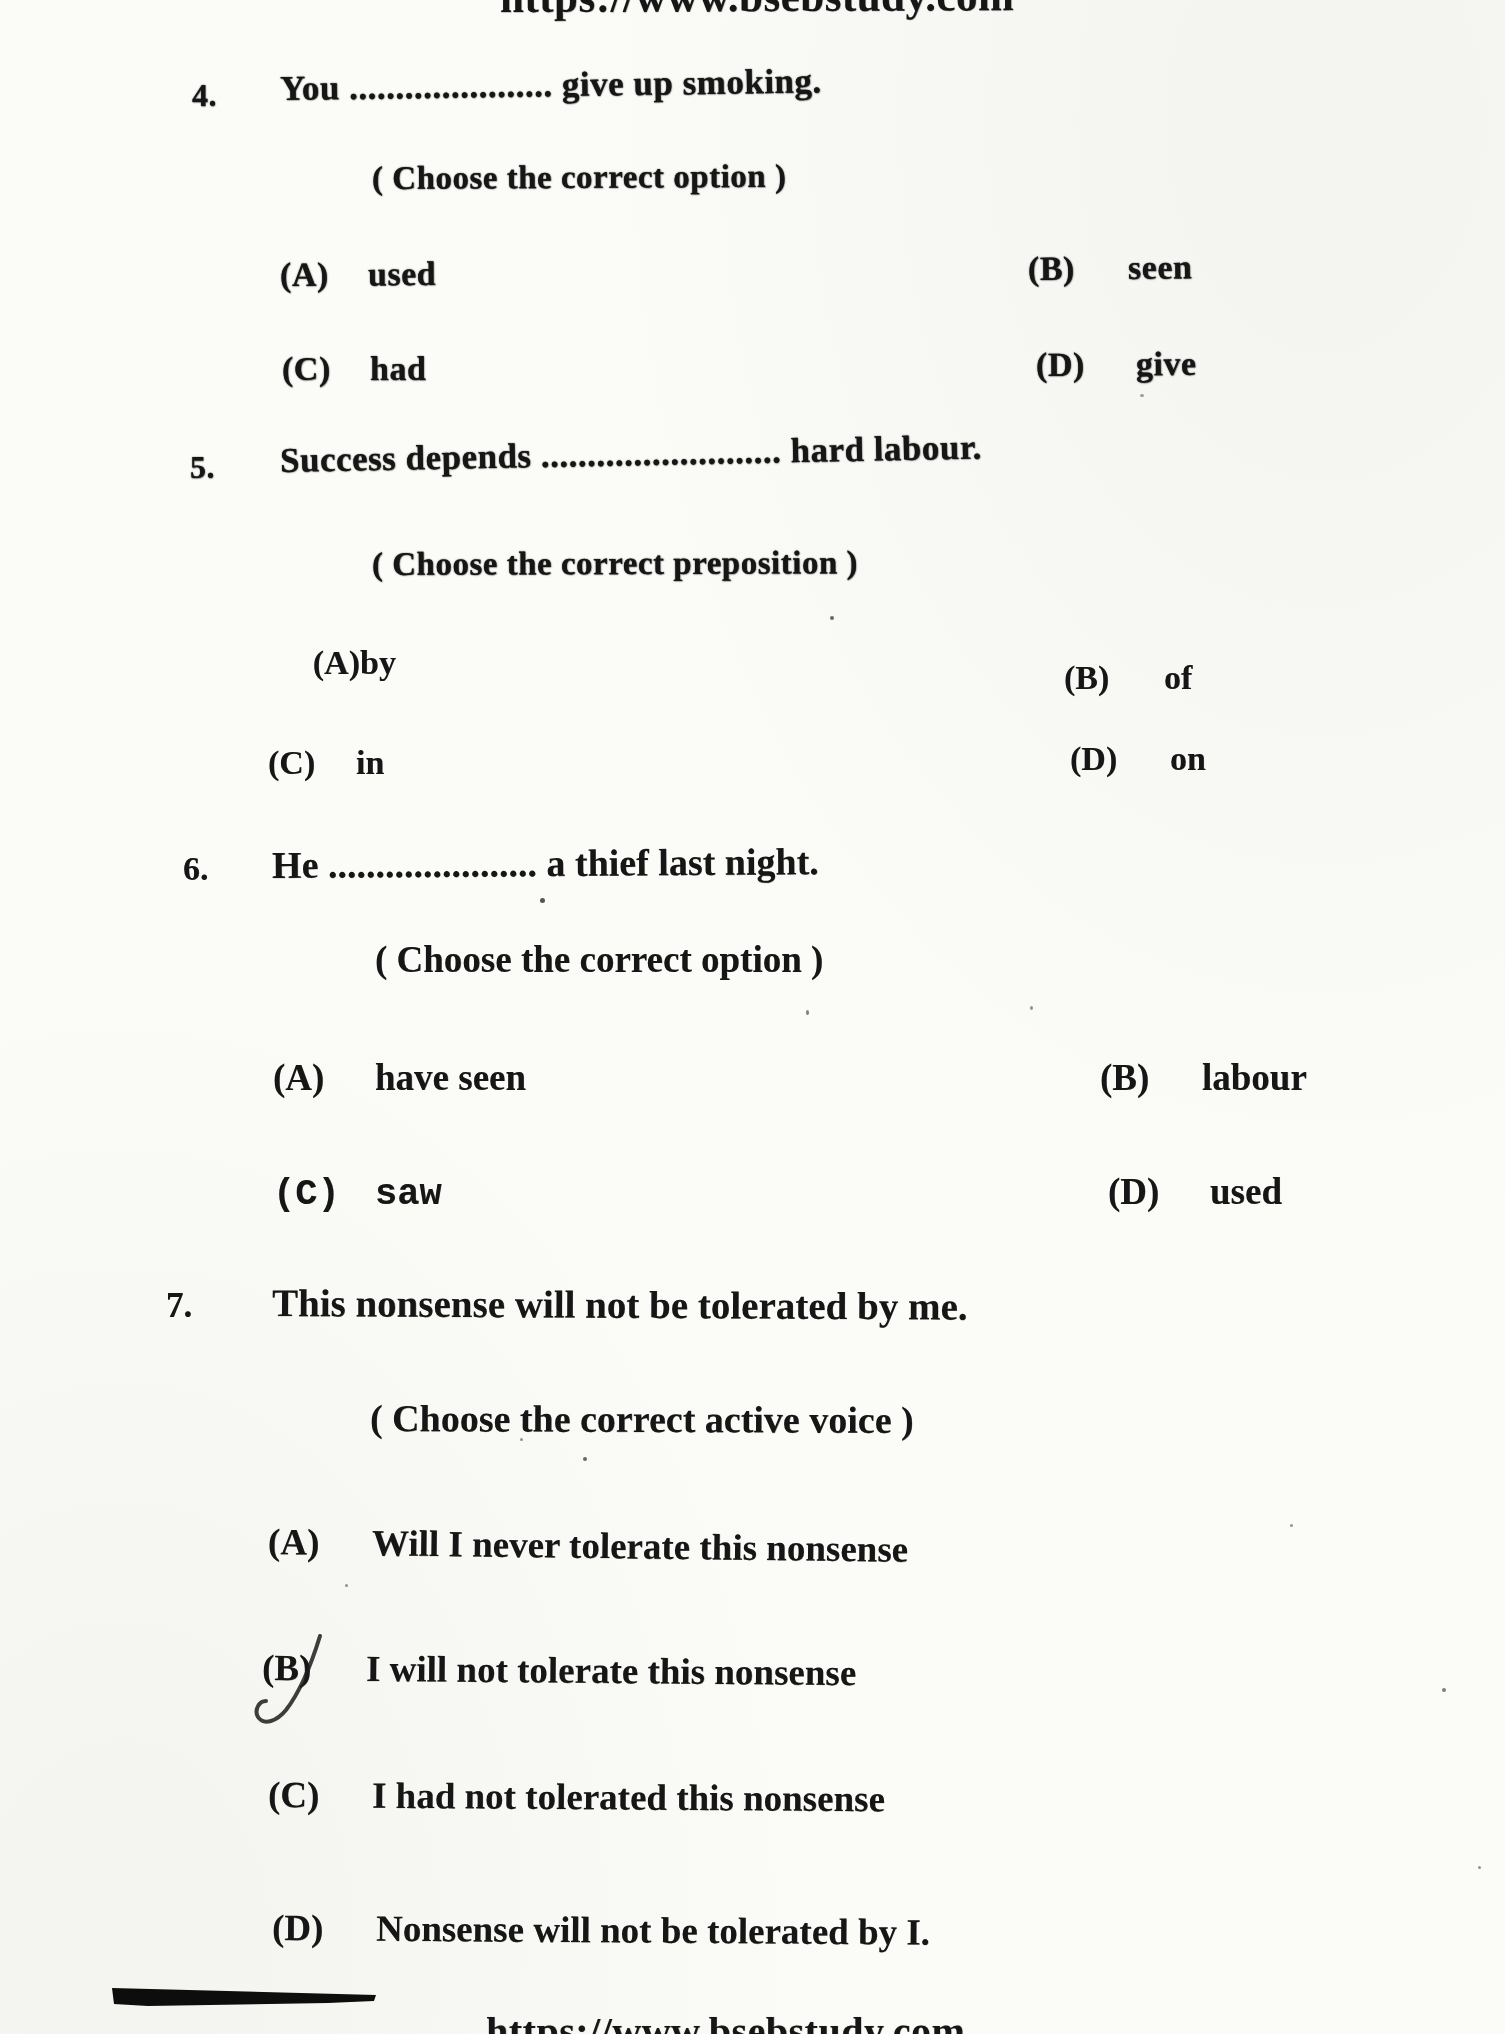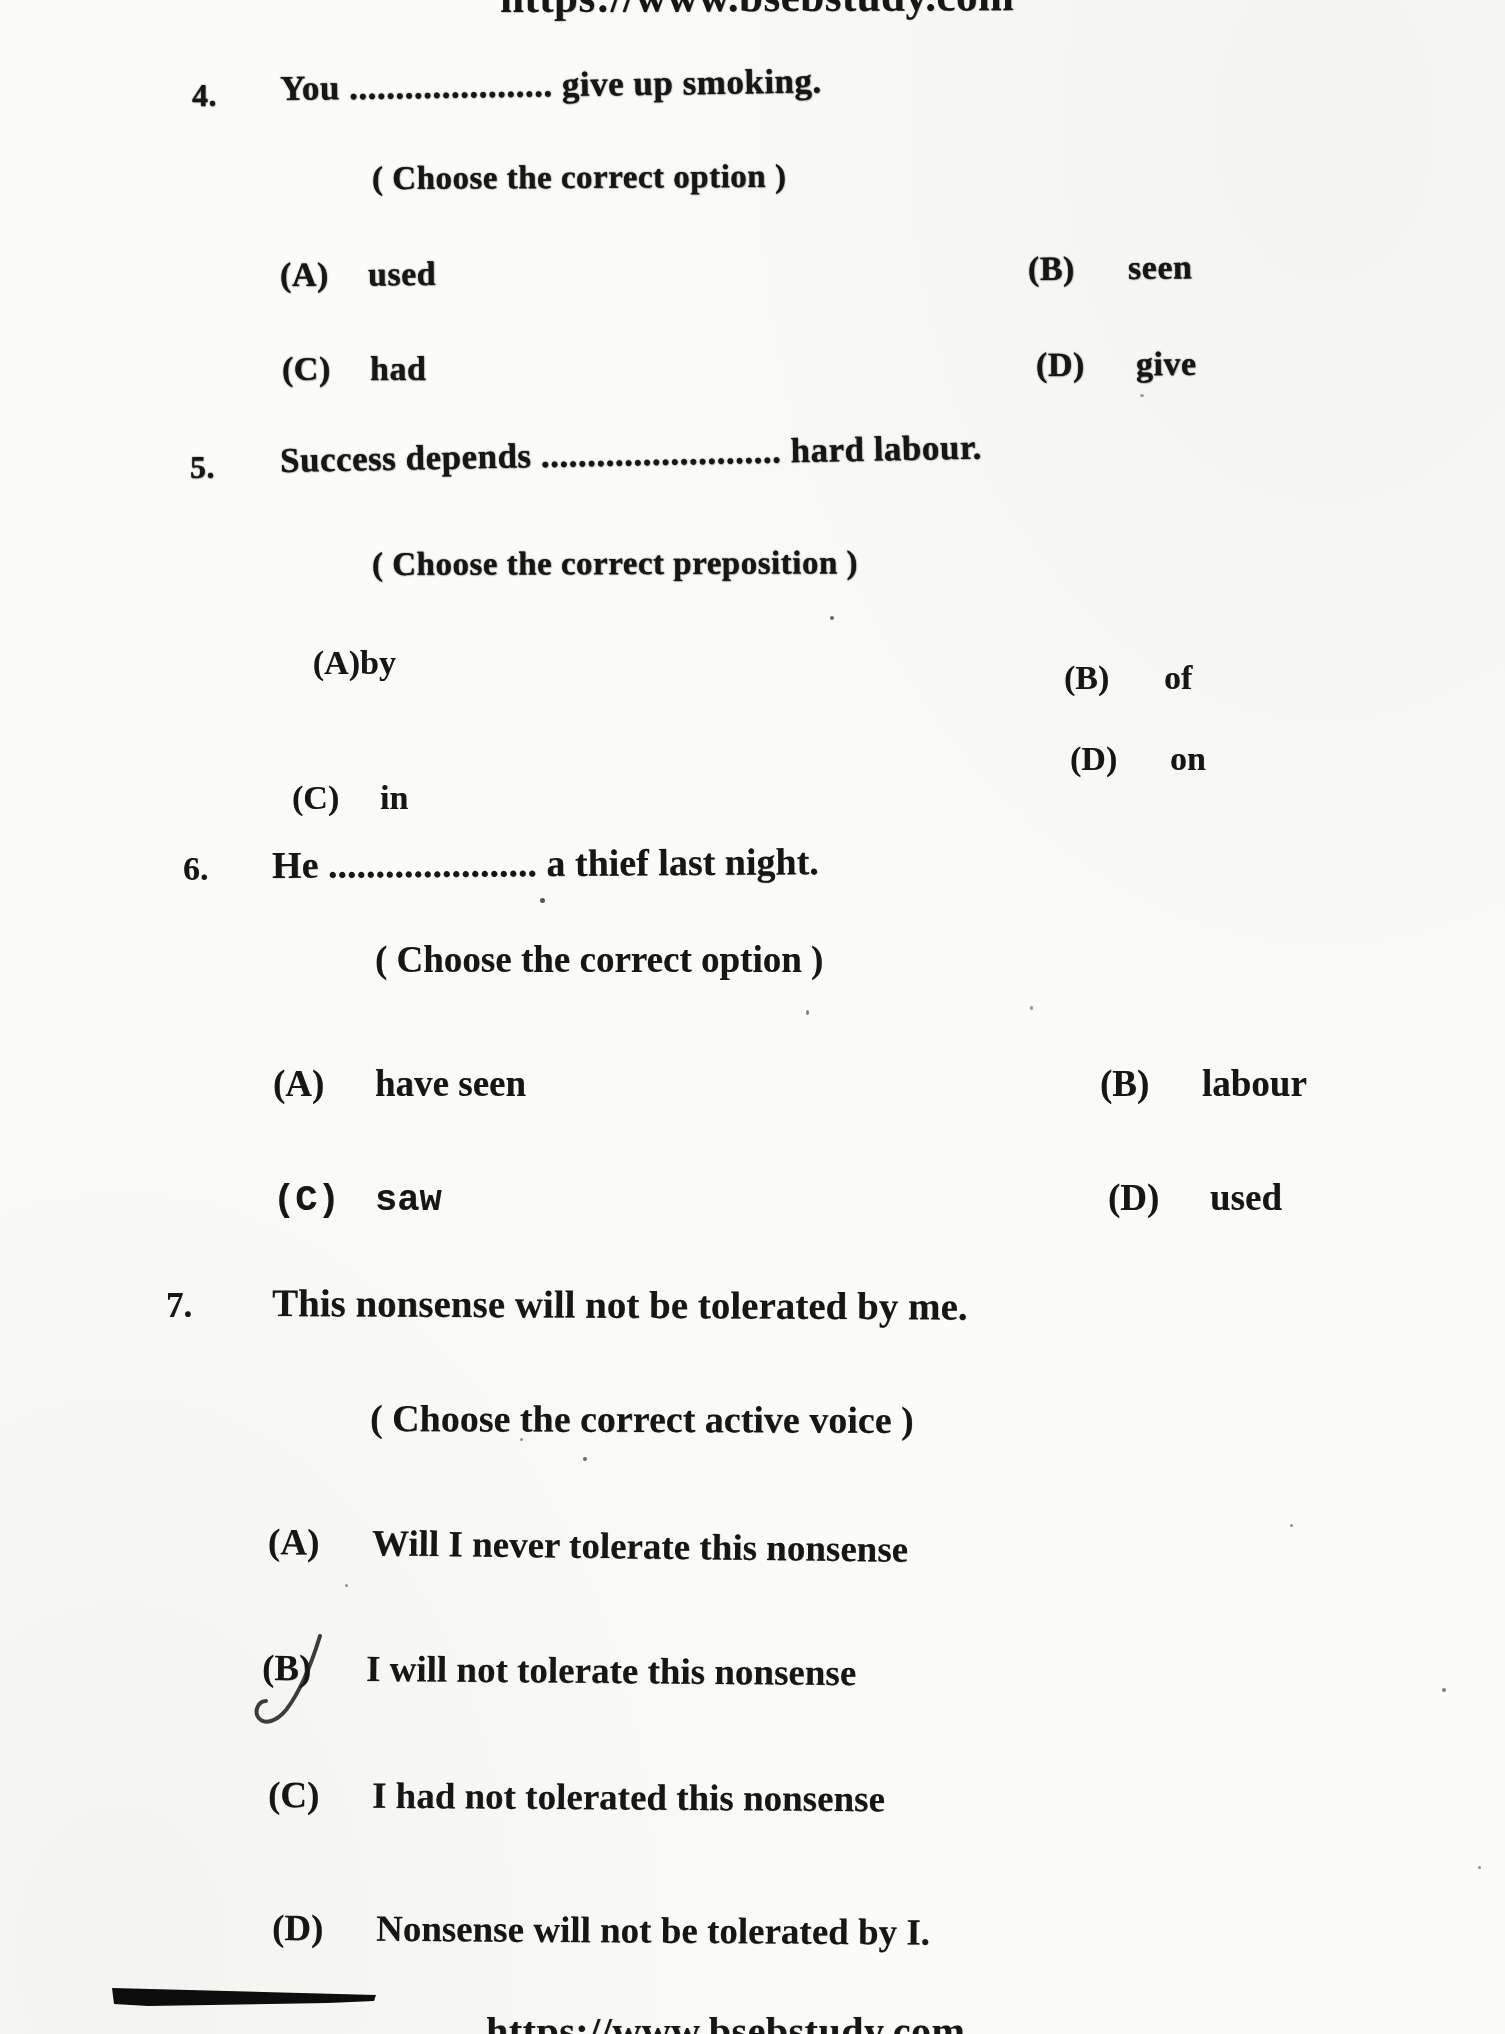--- a/index.html
+++ b/index.html
@@ -28,21 +28,21 @@
   .crisp  { text-shadow: 0.3px 0.3px 0.5px rgba(15,15,15,0.4); }
 
   
   .fz-n45 { font-size: 32px; }
   .fz-t45 { font-size: 35px; }
   .fz-i45 { font-size: 33px; }
   .fz-o45 { font-size: 34px; }
   .fz-n6  { font-size: 34px; }
   .fz-t6  { font-size: 38px; }
   .fz-i6  { font-size: 37px; }
-  .fz-o6  { font-size: 37px; margin-top: 6px; }
+  .fz-o6  { font-size: 37px; }
   .fz-n7  { font-size: 35px; }
   .fz-t7  { font-size: 39px; }
   .fz-i7  { font-size: 38px; }
   .fz-o7  { font-size: 37px; }
 
   .olab { display: inline-block; }
   .lw88  { width: 88px; }
   .lw100 { width: 100px; }
   .lw102 { width: 102px; }
   .lw104 { width: 104px; }
@@ -80,21 +80,21 @@
   <div class="t fz-n45 smudge" style="left:190px; top:450px;">5.</div>
   <div class="t fz-t45 smudge" style="left:280px; top:442px; transform:rotate(-1.1deg);">Success depends .......................... hard labour.</div>
   <div class="t fz-i45 smudge" style="left:372px; top:546px; transform:rotate(-0.2deg);">( Choose the correct preposition )</div>
 
   <div class="t fz-o45 crisp" style="left:272px; top:644px;text-align:right;">
     <span class="olab lw88">(A)</span><span>by</span>
   </div>
   <div class="t fz-o45 crisp" style="left:1064px; top:659px;">
     <span class="olab lw100">(B)</span><span>of</span>
   </div>
-  <div class="t fz-o45 crisp" style="left:292px; top:744px;margin-top:35px;">
+  <div class="t fz-o45 crisp" style="left:268px; top:744px;">
     <span class="olab lw88">(C)</span><span>in</span>
   </div>
   <div class="t fz-o45 crisp" style="left:1070px; top:740px;">
     <span class="olab lw100">(D)</span><span>on</span>
   </div>
 
   <div class="t fz-n6 crisp" style="left:183px; top:850px;">6.</div>
   <div class="t fz-t6 crisp" style="left:272px; top:845px; transform:rotate(-0.4deg);">He ...................... a thief last night.</div>
   <div class="t fz-i6 crisp" style="left:375px; top:940px;">( Choose the correct option )</div>
 

